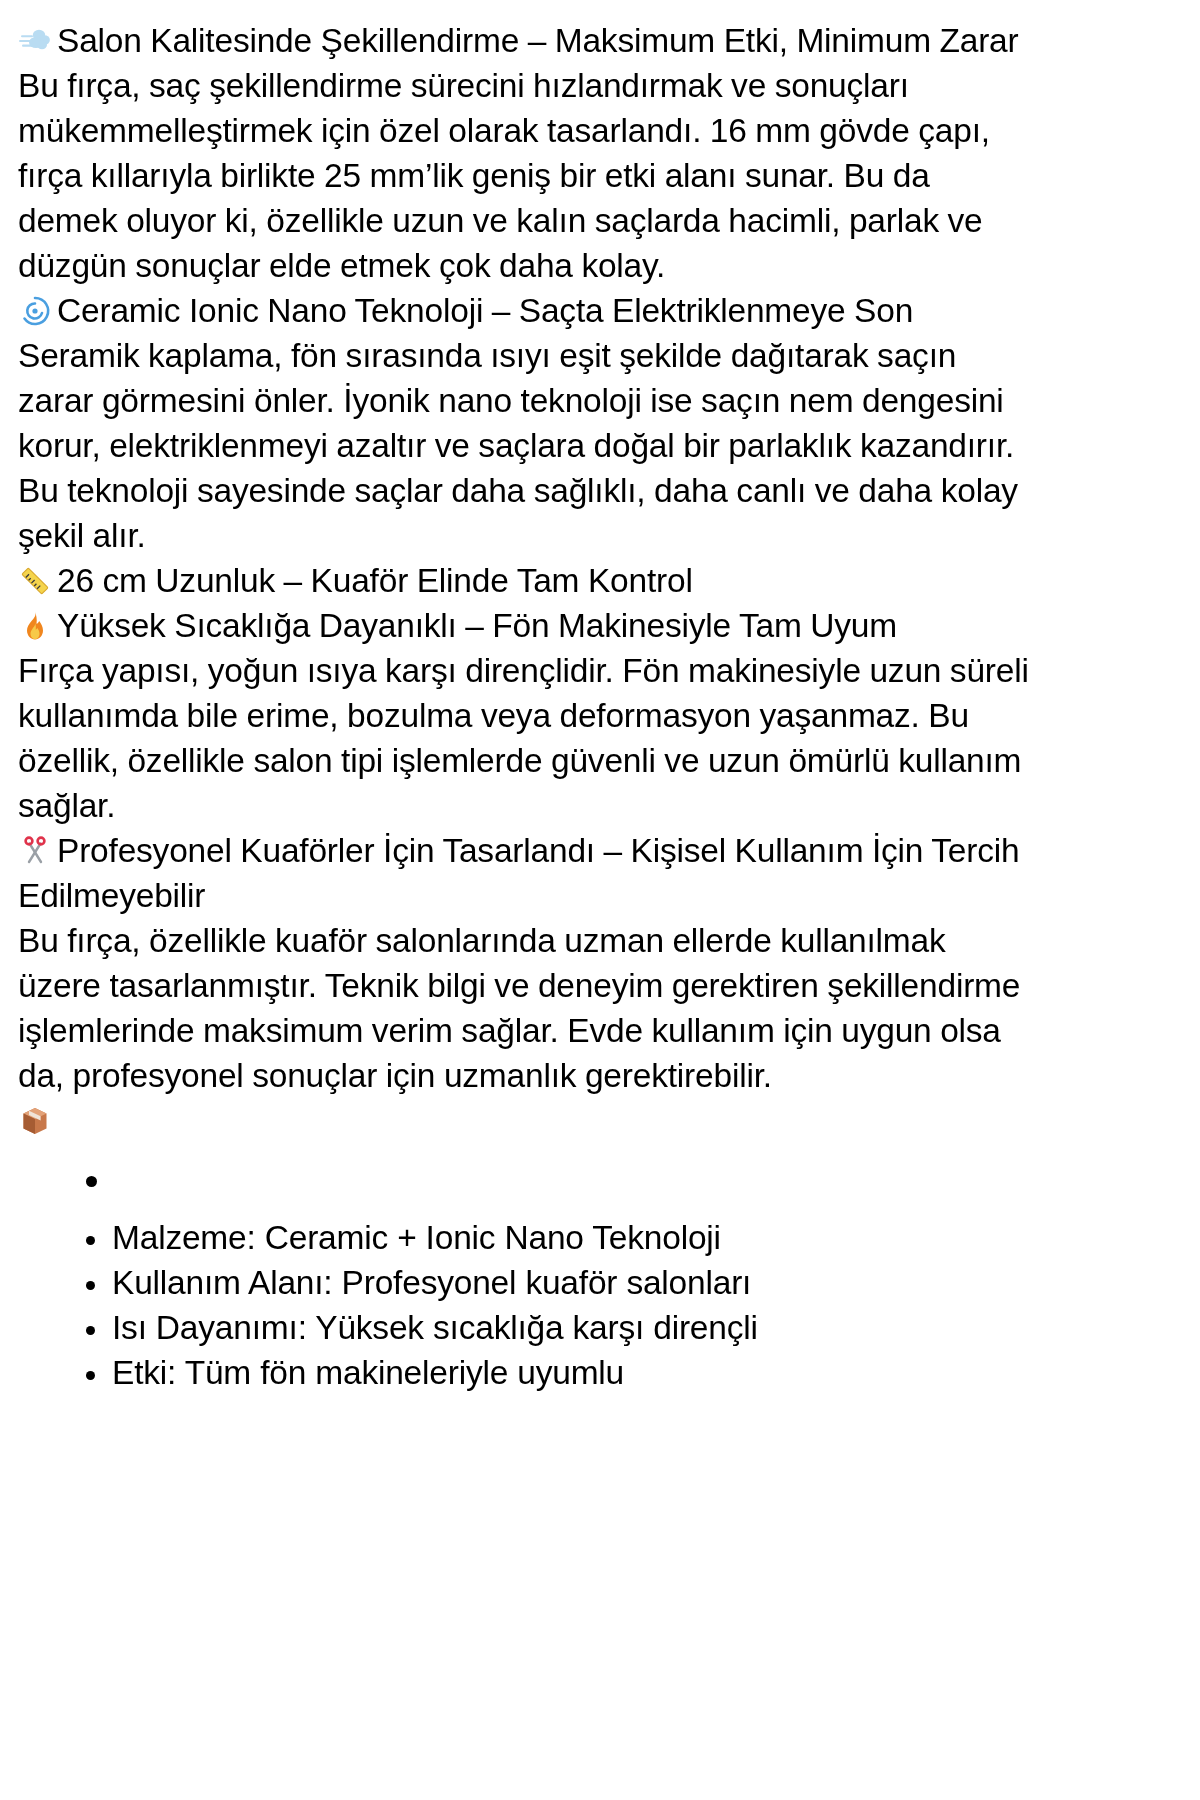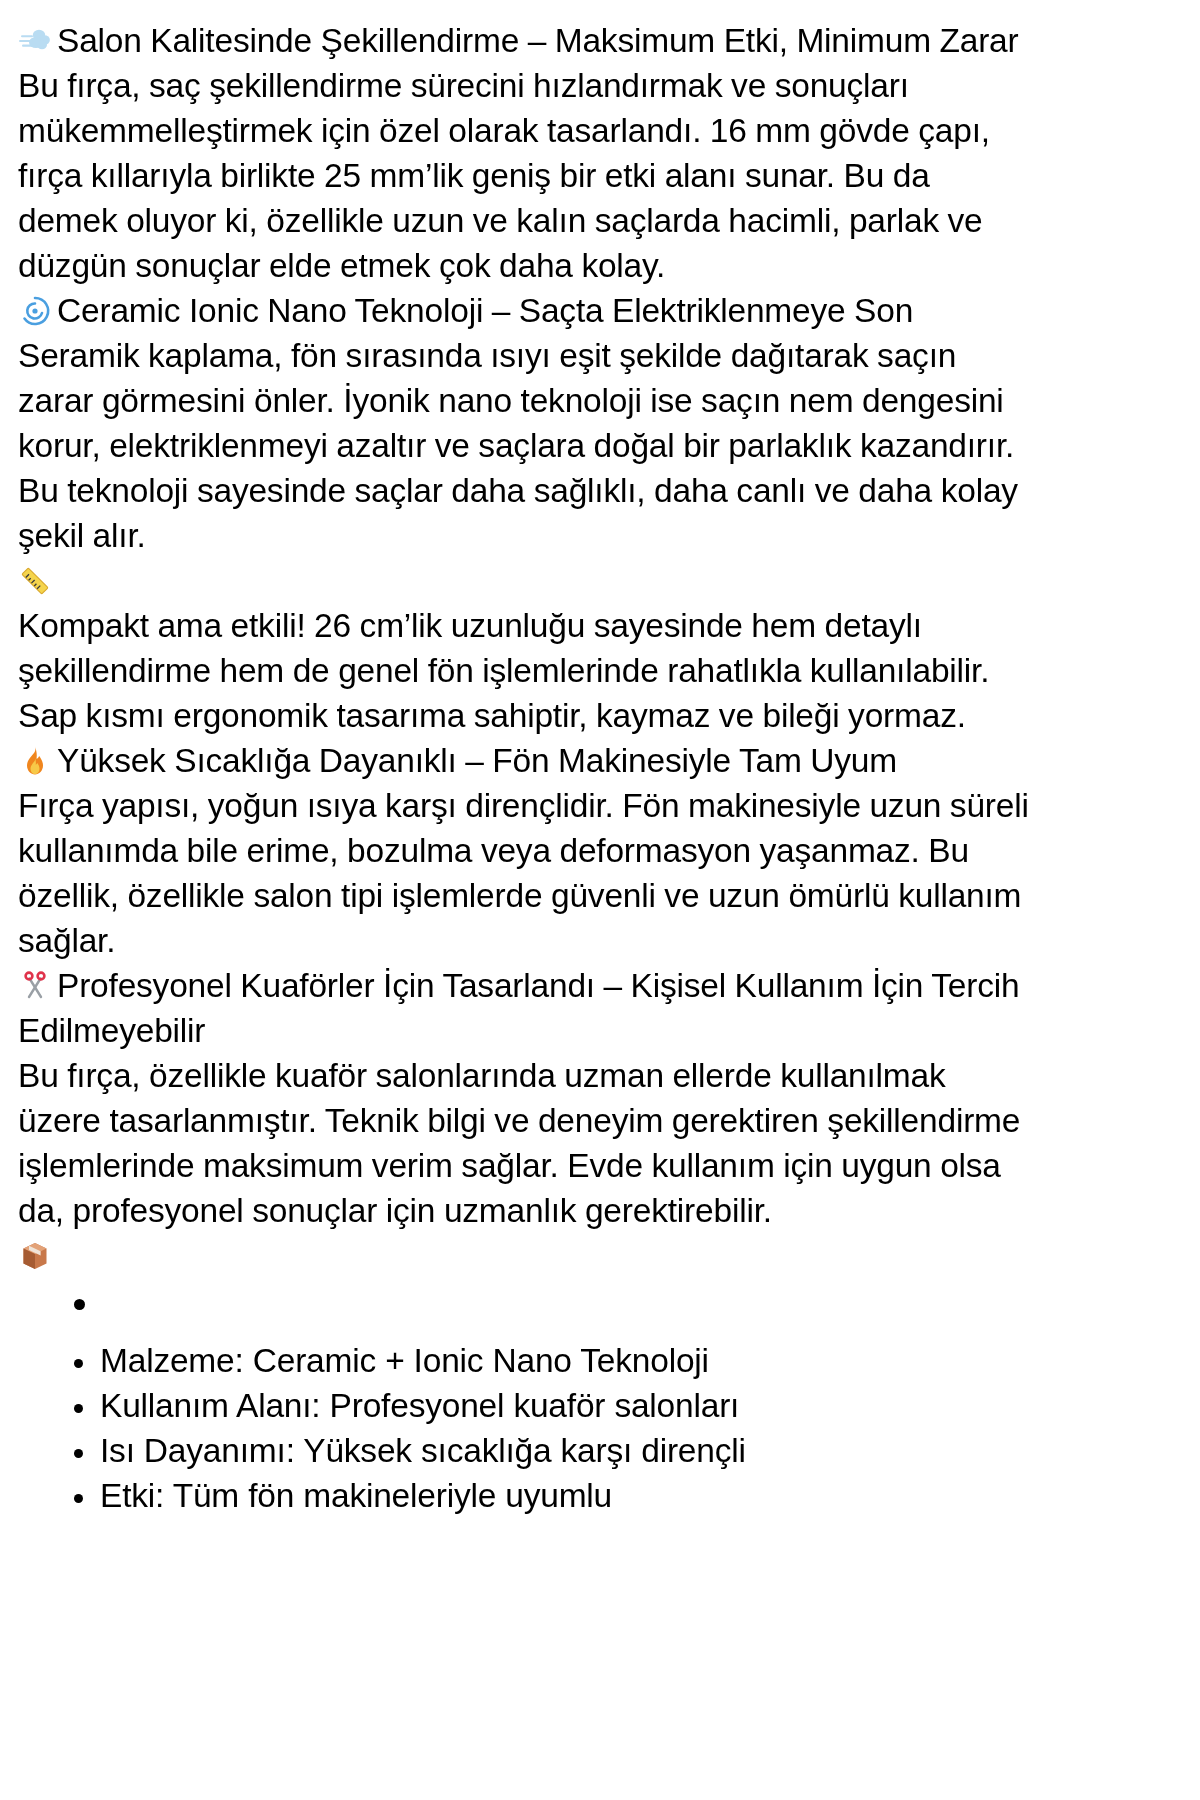--- a/index.html
+++ b/index.html
@@ -41,21 +41,21 @@
   .emoji-svg {
     display: inline-block;
     width: 34px;
     height: 34px;
     vertical-align: -6px;
     margin-right: 5px;
   }
   .emoji-svg svg { display: block; width: 34px; height: 34px; }
 
   ul.specs {
-    margin: 4px;
+    margin: 16px;
     padding: 0 0 0 52px;
     list-style: none;
     width: 1040px;
   }
   ul.specs li {
     position: relative;
     font-size: 33.5px;
     line-height: 45px;
     letter-spacing: -0.2px;
     color: #000;
@@ -110,21 +110,21 @@
           <g transform="rotate(-45 17 17)">
             <rect x="12.5" y="3" width="9" height="28" rx="1.2" fill="#f5d44c" stroke="#d9a82e" stroke-width="1.1"></rect>
             <g stroke="#3a3a3a" stroke-width="1.3">
               <line x1="13" y1="8" x2="17.5" y2="8"></line>
               <line x1="13" y1="12" x2="16" y2="12"></line>
               <line x1="13" y1="16" x2="17.5" y2="16"></line>
               <line x1="13" y1="20" x2="16" y2="20"></line>
               <line x1="13" y1="24" x2="17.5" y2="24"></line>
             </g>
           </g>
-        </svg></span><br><span class="body-line">Kompakt ama etkili! 26 cm’lik uzunluğu sayesinde hem detaylı şekillendirme hem de genel fön işlemlerinde rahatlıkla kullanılabilir. Sap kısmı ergonomik tasarıma sahiptir, kaymaz ve bileği yormaz.</span></p>
+        </svg></span><span class="heading-line" style="display:inline">26 cm Uzunluk – Kuaför Elinde Tam Kontrol</span><br></p>
 
   <p class="block"><span class="emoji-svg"><svg viewBox="0 0 34 34" xmlns="http://www.w3.org/2000/svg">
           <path d="M17 2.5c1.5 4.5-1 6.5-3.5 9.5-2.8 3.4-4.5 6-4.5 9.5 0 5.2 3.9 9 8 9s8-3.8 8-9c0-4.2-2-7-3.8-9.6-.7 1.6-1.7 2.6-2.7 2.8.8-4.3-.3-9-1.5-12.2z" fill="#f0861e"></path>
           <path d="M17 13c1 3-.8 4.3-2.2 6.3-1.4 2-2.3 3.4-2.3 5.4 0 3 2 5.3 4.5 5.3s4.5-2.3 4.5-5.3c0-2.4-1.1-4-2.2-5.6-.4.9-1 1.5-1.6 1.6.5-2.5-.1-5.3-.7-7.7z" fill="#f7c948"></path>
         </svg></span><span class="heading-line" style="display:inline">Yüksek Sıcaklığa Dayanıklı – Fön Makinesiyle Tam Uyum</span><br><span class="body-line">Fırça yapısı, yoğun ısıya karşı dirençlidir. Fön makinesiyle uzun süreli kullanımda bile erime, bozulma veya deformasyon yaşanmaz. Bu özellik, özellikle salon tipi işlemlerde güvenli ve uzun ömürlü kullanım sağlar.</span></p>
 
   <p class="block"><span class="emoji-svg"><svg viewBox="0 0 34 34" xmlns="http://www.w3.org/2000/svg">
           <g stroke="#9aa0a6" stroke-width="2.4" stroke-linecap="round" fill="none">
             <line x1="11.5" y1="9.5" x2="23" y2="28"></line>
             <line x1="22.5" y1="9.5" x2="11" y2="28"></line>

